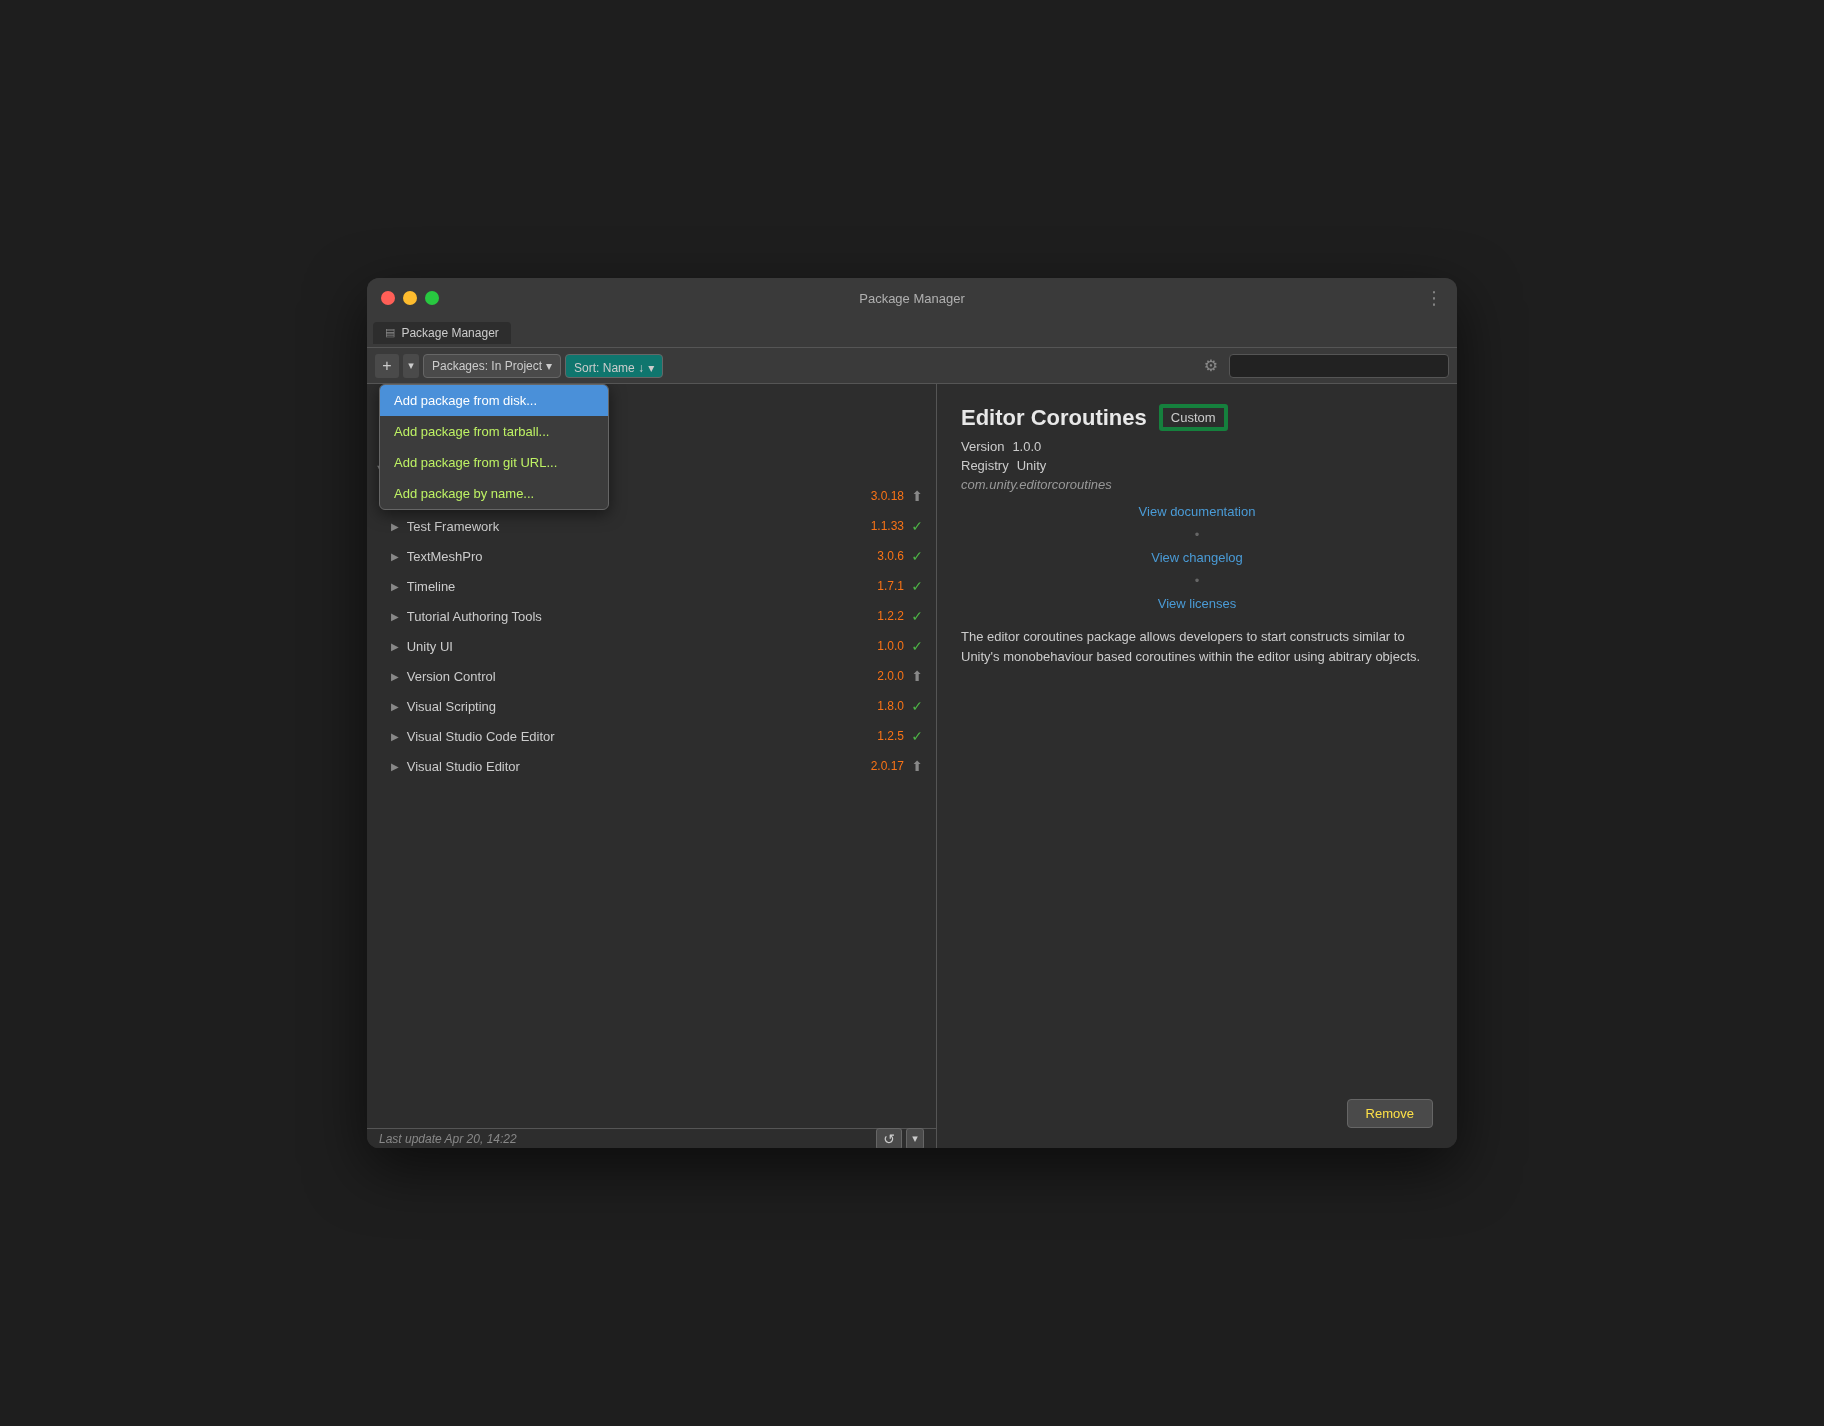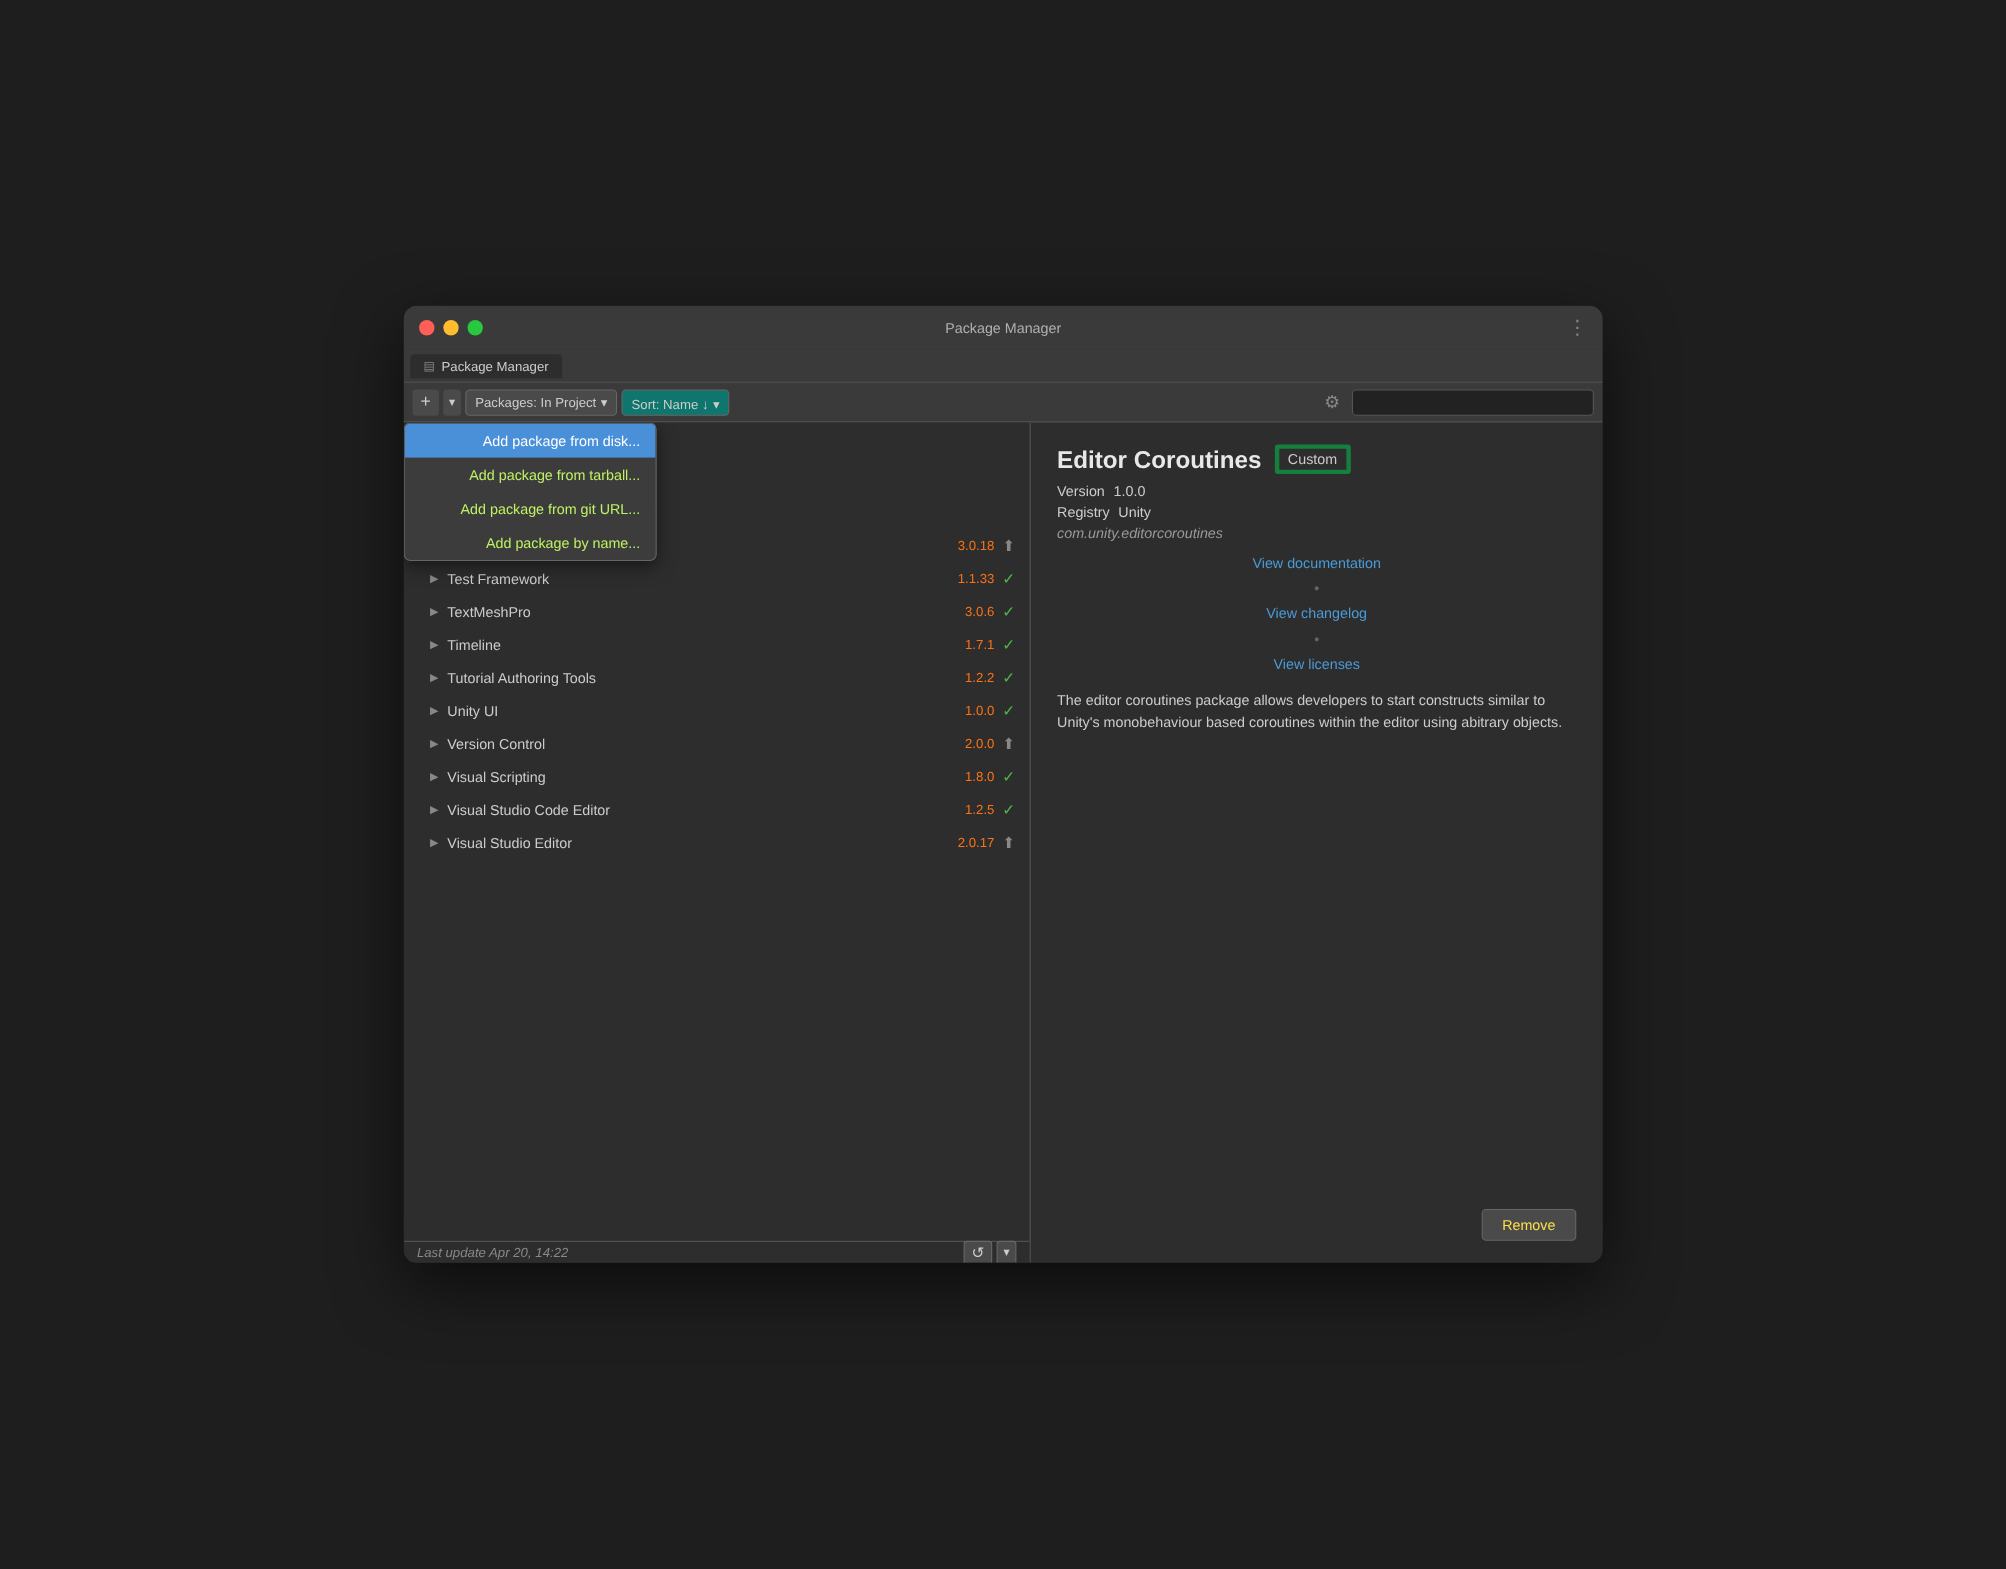--- a/index.html
+++ b/index.html
@@ -190,29 +190,28 @@
       flex-direction: column;
       border-right: 1px solid #555;
       flex-shrink: 0;
       overflow: hidden;
       position: relative;
     }
     
     .dropdown-menu {
       position: absolute;
       top: 0;
-      left: 0;
+      left: 12px;
       background: #3c3c3c;
       border: 1px solid #666;
       border-radius: 6px;
       z-index: 100;
       box-shadow: 0 4px 16px rgba(0,0,0,0.5);
       min-width: 230px;
       overflow: hidden;
-      text-align: right;
     }
     .dropdown-menu-item {
       padding: 8px 14px;
       color: #bef264;
       font-size: 13px;
       cursor: pointer;
     }
     .dropdown-menu-item:hover, .dropdown-menu-item.active {
       background: #4a90d9;
       color: #fff;

